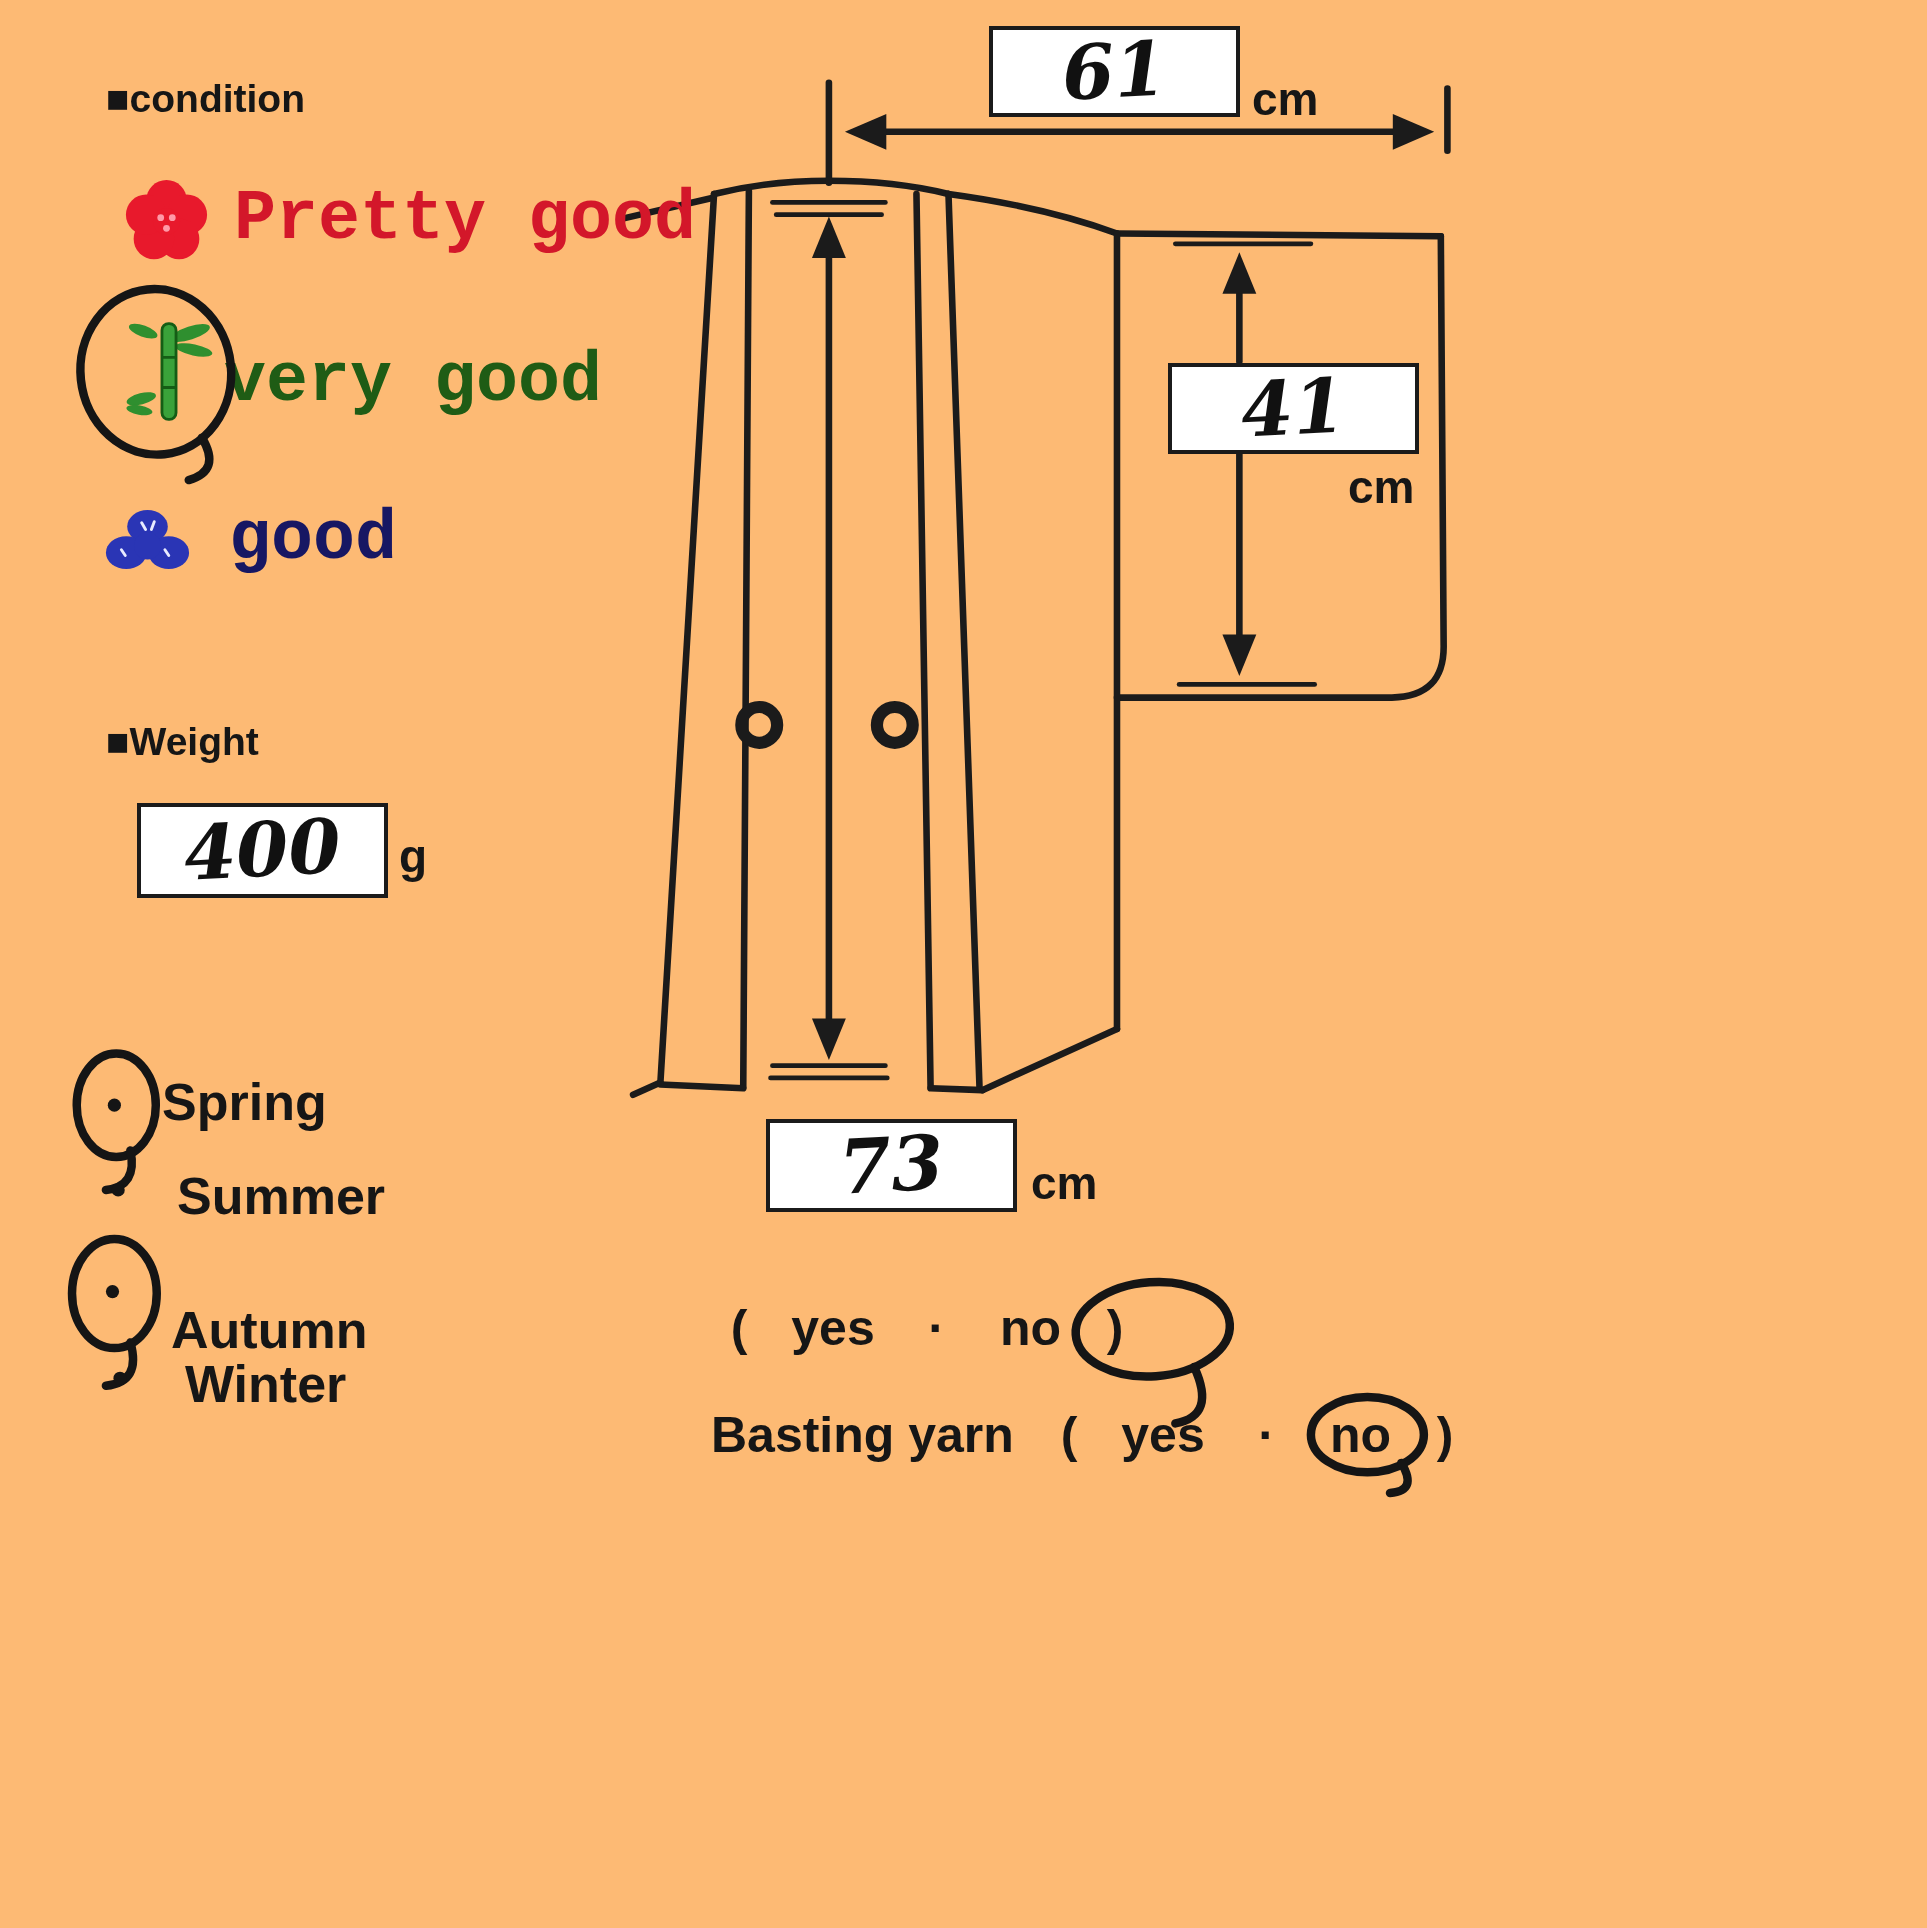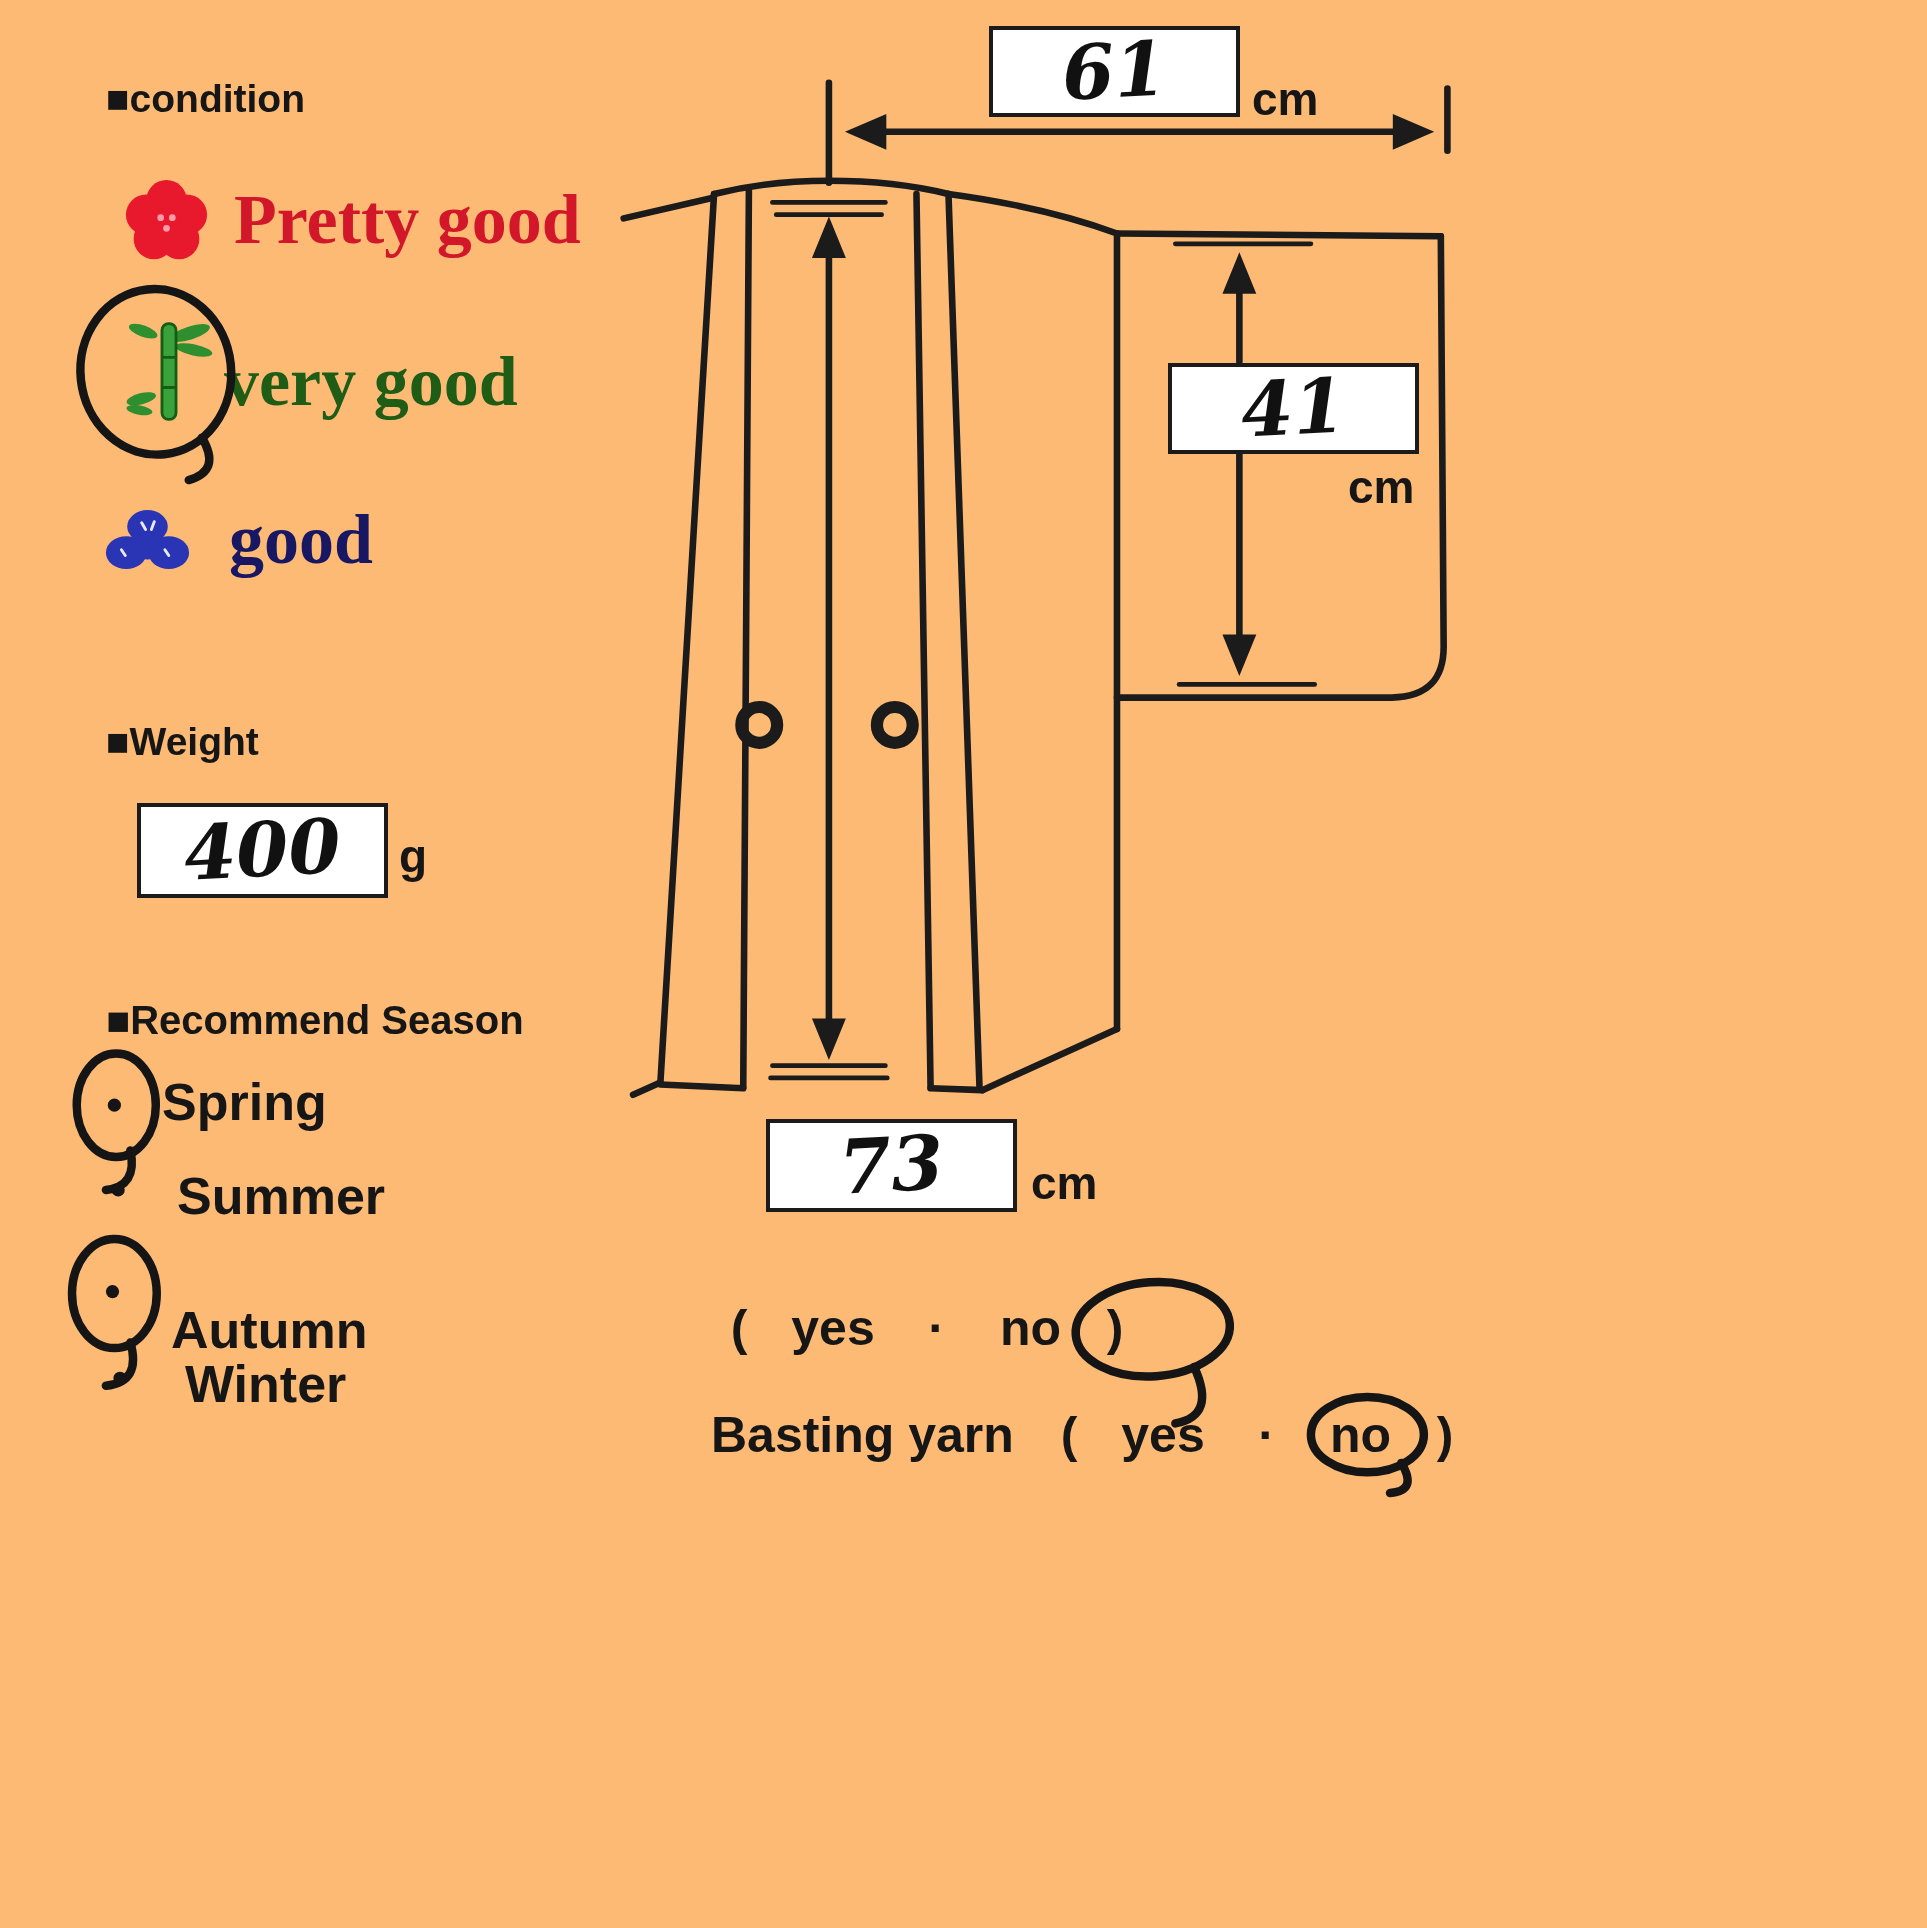--- a/index.html
+++ b/index.html
@@ -5,21 +5,21 @@
   html,body{margin:0;padding:0;background:#ffffff;}
   .canvas{
     position:relative;width:1928px;height:1928px;background:#fdba74;
     font-family:"Liberation Sans",sans-serif;color:#1b1b1b;overflow:hidden;
   }
   svg.layer{position:absolute;left:0;top:0;pointer-events:none;}
   .layer.line{z-index:0;}
   .layer.pen{z-index:6;}
   .txt{position:absolute;z-index:2;}
   .hdr{font-weight:700;font-size:39px;color:#161616;white-space:nowrap;}
-  .cond-label{font-family:Liberation Serif, serif;font-weight:700;font-size:70px;white-space:nowrap;line-height:1;}
+  .cond-label{font-family:Liberation Mono, monospace;font-weight:700;font-size:70px;white-space:nowrap;line-height:1;}
   .c-pretty{color:#d3172a;}
   .c-very{color:#1f5c15;}
   .c-good{color:#171763;}
   .icon{position:absolute;z-index:2;}
   .mbox{
     position:absolute;z-index:3;background:#ffffff;border:4.7px solid #1b1b1b;
     display:flex;align-items:center;justify-content:center;
   }
   .hand{
     font-family:"DejaVu Serif",serif;font-style:italic;font-weight:700;
@@ -151,21 +151,20 @@
     </svg>
   </span>
   <span class="txt cond-label c-good" style="left:229px;top:505px">good</span>
 
   <div class="txt hdr" style="left:106px;top:720px">■Weight</div>
   <div class="mbox" style="left:137px;top:803px;width:243px;height:87px">
     <span class="hand">400</span>
   </div>
   <span class="unit" style="left:399px;top:829px">g</span>
 
-  <div class="txt hdr" style="left:106px;top:998px;font-size:40px">■Recommend Season</div>
   <span class="season-item" style="left:162px;top:1072px">Spring</span>
   <span class="season-item" style="left:177px;top:1166px">Summer</span>
   <span class="season-item" style="left:171px;top:1300px">Autumn</span>
   <span class="season-item" style="left:185px;top:1354px">Winter</span>
 
   <div class="mbox" style="left:989px;top:26px;width:243px;height:83px">
     <span class="hand">61</span>
   </div>
   <span class="unit" style="left:1252px;top:72px">cm</span>
 

